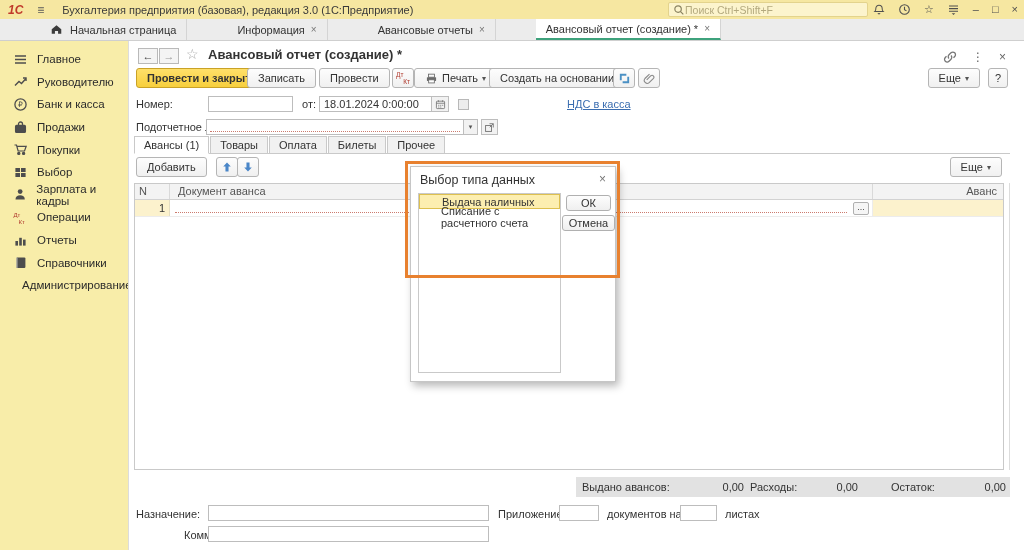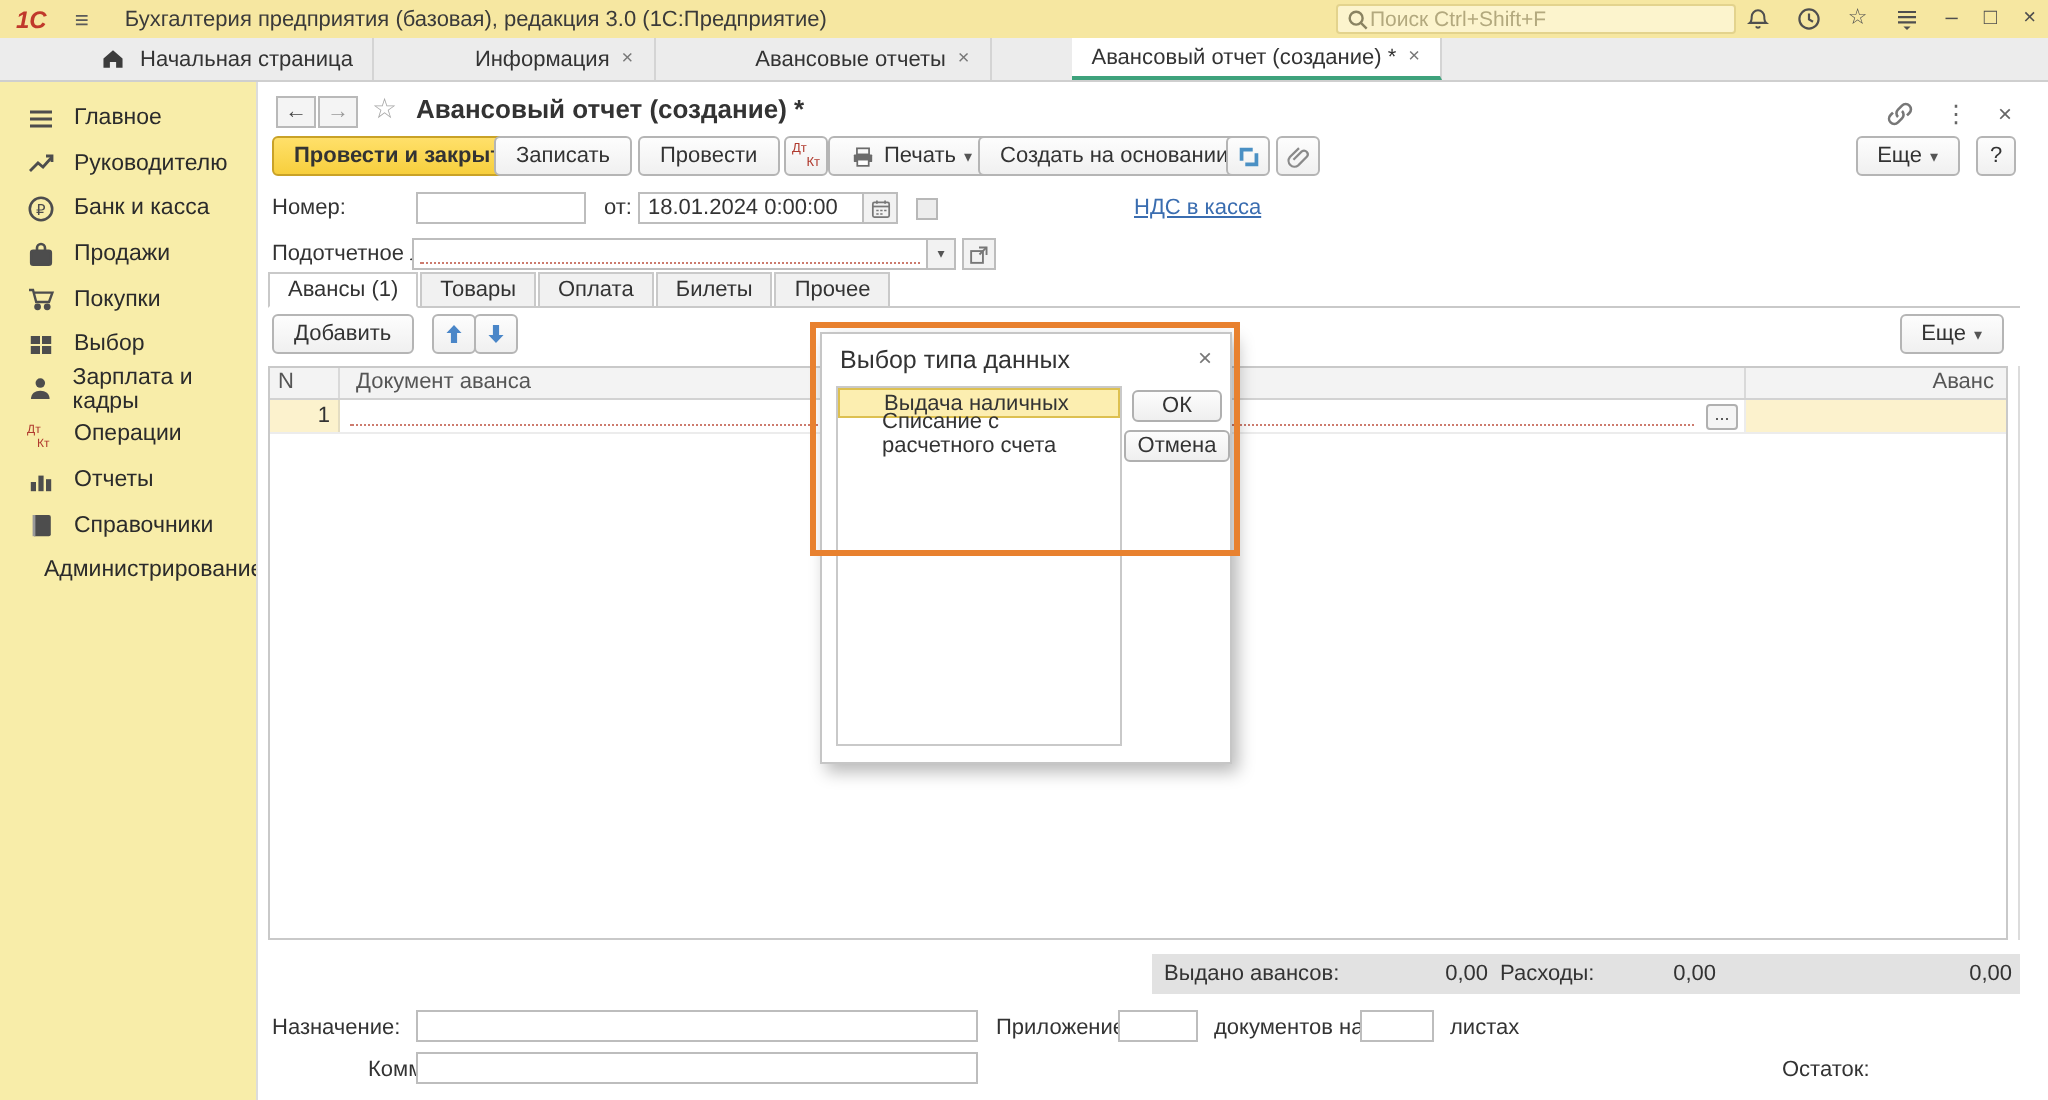--- a/index.html
+++ b/index.html
@@ -368,21 +368,21 @@
           <div class="gr-adv"><span></span></div>
         </div>
       </div>
       <div class="thinline" style="left:880px; top:142px; width:1px; height:287px;"></div>
 
       <div class="totals">
         <span style="left:6px;">Выдано авансов:</span>
         <span style="left:98px; width:70px; text-align:right;">0,00</span>
         <span style="left:174px;">Расходы:</span>
         <span style="left:212px; width:70px; text-align:right;">0,00</span>
-        <span style="left:315px;margin-top:48px;">Остаток:</span>
+        <span style="left:315px;">Остаток:</span>
         <span style="left:350px; width:80px; text-align:right;">0,00</span>
       </div>
 
       <span class="lbl abs" style="left:7px; top:467px;">Назначение:</span>
       <div class="inputbox abs" style="left:79px; top:464px; width:281px;"><span></span></div>
       <span class="lbl abs" style="left:369px; top:467px;">Приложение:</span>
       <div class="inputbox abs" style="left:430px; top:464px; width:40px;"><span></span></div>
       <span class="lbl abs" style="left:478px; top:467px;">документов на</span>
       <div class="inputbox abs" style="left:551px; top:464px; width:37px;"><span></span></div>
       <span class="lbl abs" style="left:596px; top:467px;">листах</span>

